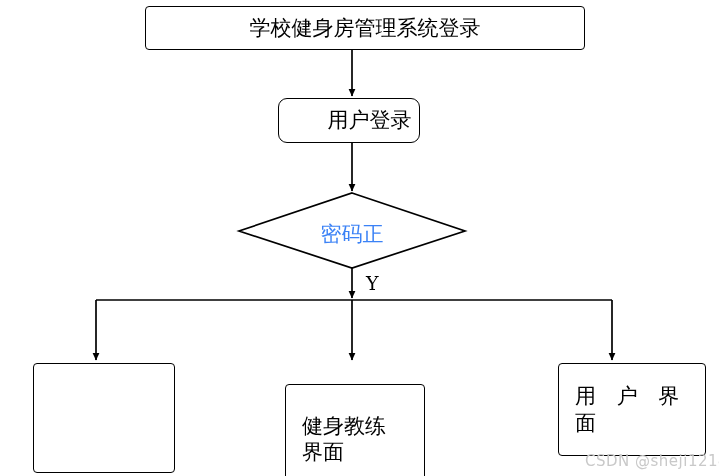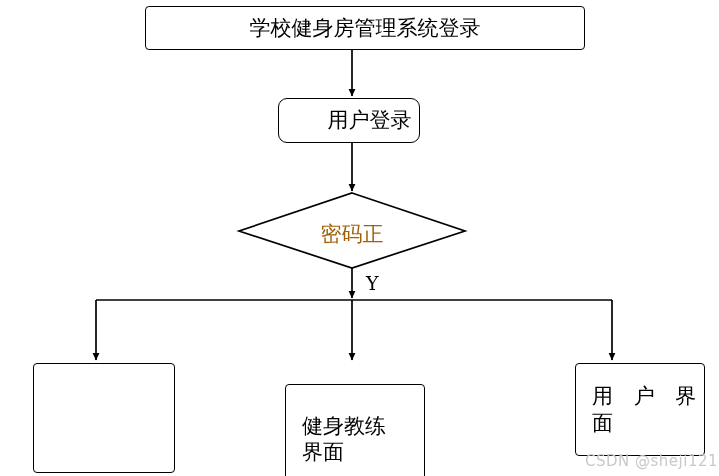--- a/index.html
+++ b/index.html
@@ -43,21 +43,21 @@
     letter-spacing: 7px;
   }
   .diamond-wrap {
     position: absolute;
   }
   .diamond-text {
     position: absolute;
     width: 100%;
     text-align: center;
     font-size: 21px;
-    color: #a16207;
+    color: #3b82f6;
   }
   .edge-label {
     position: absolute;
     font-size: 19px;
     color: #000000;
     font-family: "DejaVu Serif", "Liberation Serif", serif;
   }
   svg.lines {
     position: absolute;
     left: 0;
@@ -120,20 +120,20 @@
 
   <div class="node rounded-lg" style="left:33px; top:363px; width:142px; height:110px;">
     <div class="node-label left-label"></div>
   </div>
 
   <div class="node rounded-lg" style="left:285px; top:384px; width:140px; height:110px;">
     <div class="node-label left-label">健身教练
 界面</div>
   </div>
 
-  <div class="node rounded-lg" style="left:558px; top:363px; width:130px; height:93px;margin-left:17px;">
+  <div class="node rounded-lg" style="left:558px; top:363px; width:148px; height:93px;">
     <div class="node-label left-label spaced-label">用 户 界
 面</div>
   </div>
 
   <div class="watermark" style="left:585px; top:452px;">CSDN @sheji1214</div>
 
 </div>
 
 </body></html>

